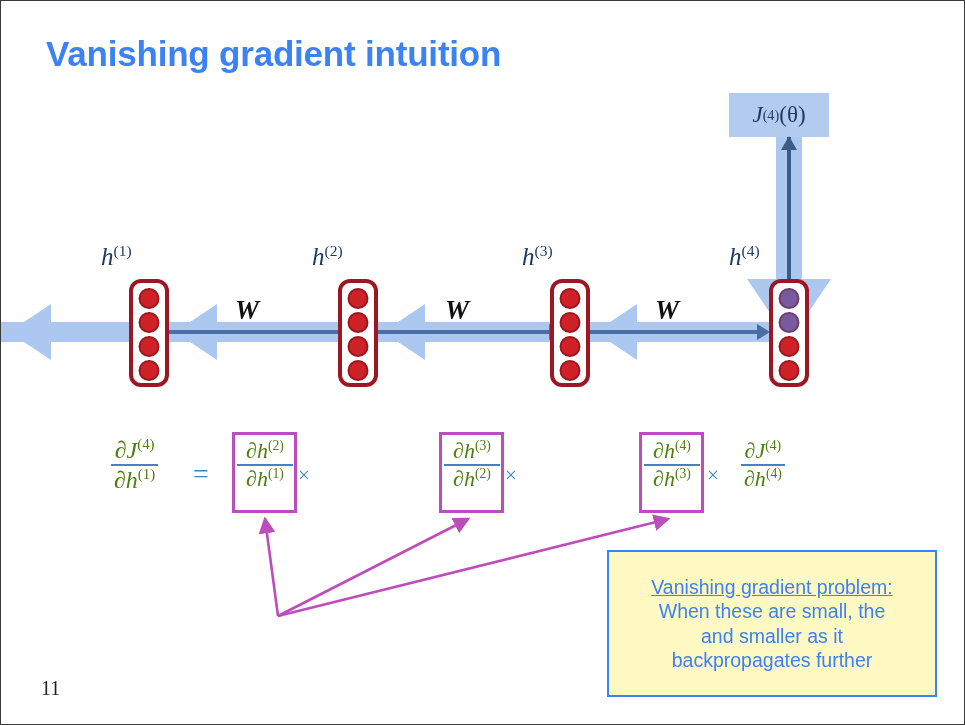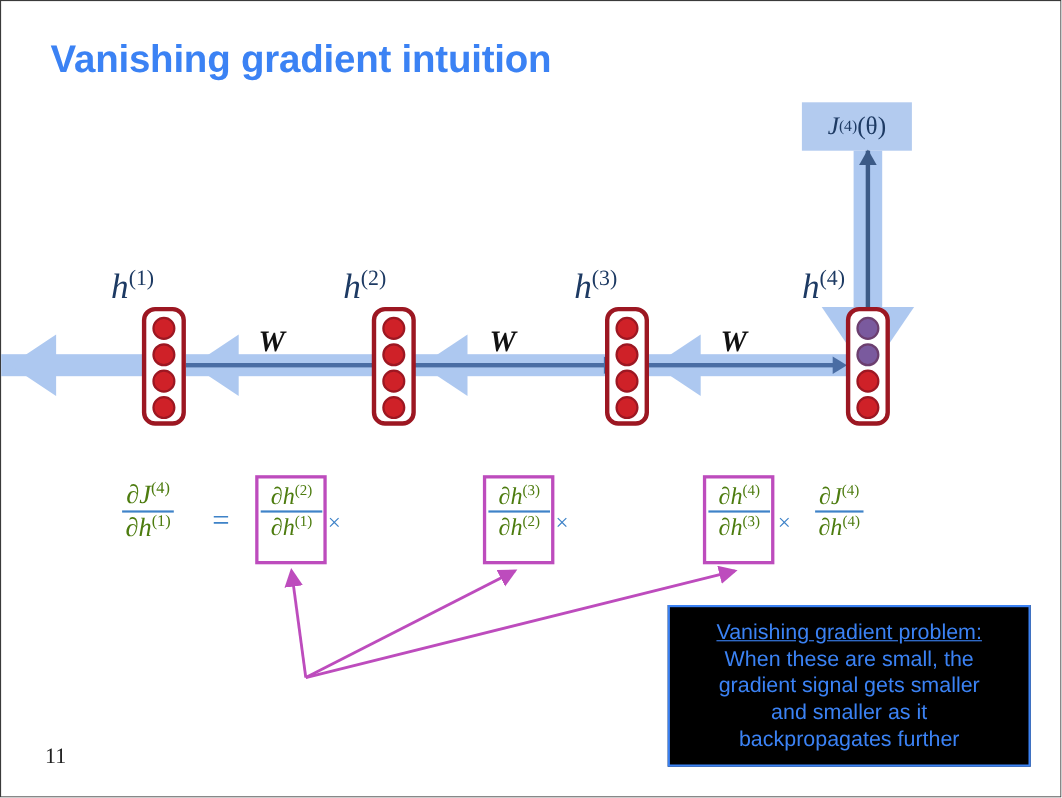--- a/index.html
+++ b/index.html
@@ -65,21 +65,21 @@
     position:absolute;left:50%;transform:translateX(-50%);
     width:21px;height:21px;border-radius:50%;
     background:#cf2128;border:2px solid #9c1722;box-sizing:border-box;
   }
   .hcol .dot.d0{top:5px;}
   .hcol .dot.d1{top:29px;}
   .hcol .dot.d2{top:53px;}
   .hcol .dot.d3{top:77px;}
   .hcol .dot.shaded{background:#7a5a9e;border-color:#6c3f6f;}
   .hlabel{
-    position:absolute;font-size:32px;z-index:8;font-family:Liberation Serif, serif;
+    position:absolute;font-size:25px;z-index:8;font-family:Liberation Serif, serif;
   }
   
   .hbar{
     position:absolute;height:20px;background:#adc8f0;top:321px;z-index:2;
   }
   .bigarrow{
     position:absolute;top:303px;width:0;height:0;z-index:3;
     border-top:28px solid transparent;border-bottom:28px solid transparent;
     border-right:42px solid #adc8f0;
   }
@@ -127,21 +127,21 @@
   
   #qtext{
     position:absolute;left:112px;top:618px;
     font-family:"Liberation Sans",sans-serif;font-size:21px;color:#b954bd;
     white-space:nowrap;
   }
   #mag-svg{position:absolute;left:0;top:0;width:965px;height:725px;z-index:7;pointer-events:none;}
   
   #callout{
     position:absolute;left:606px;top:549px;width:330px;height:147px;
-    border:2px solid #3b82f4;background:#000000;box-sizing:border-box;
+    border:2px solid #3b82f4;background:#fef9c3;box-sizing:border-box;
     display:flex;flex-direction:column;align-items:center;justify-content:center;
     color:#3b82f4;font-family:"Liberation Sans",sans-serif;font-size:19.5px;
     line-height:1.24;text-align:center;z-index:9;
   }
   #callout .hd{text-decoration:underline;}
   
   #pageno{
     position:absolute;left:40px;top:676px;
     font-family:"Liberation Serif","DejaVu Serif",serif;
     font-size:20px;color:#222;
@@ -272,20 +272,19 @@
     </defs>
     <path d="M277,615 L264,518" stroke="#bd4cbd" stroke-width="2.6" fill="none" marker-end="url(#mhead)"></path>
     <path d="M277,615 L467,518" stroke="#bd4cbd" stroke-width="2.6" fill="none" marker-end="url(#mhead)"></path>
     <path d="M277,615 L667,518" stroke="#bd4cbd" stroke-width="2.6" fill="none" marker-end="url(#mhead)"></path>
   </svg>
 
 
   <div id="callout">
     <div class="hd">Vanishing gradient problem:</div>
     <div>When these are small, the</div>
-    <div>gradient signal gets smaller</div>
     <div>and smaller as it</div>
     <div>backpropagates further</div>
   </div>
 
   <div id="pageno">11</div>
 
 </div>
 
 </body></html>

